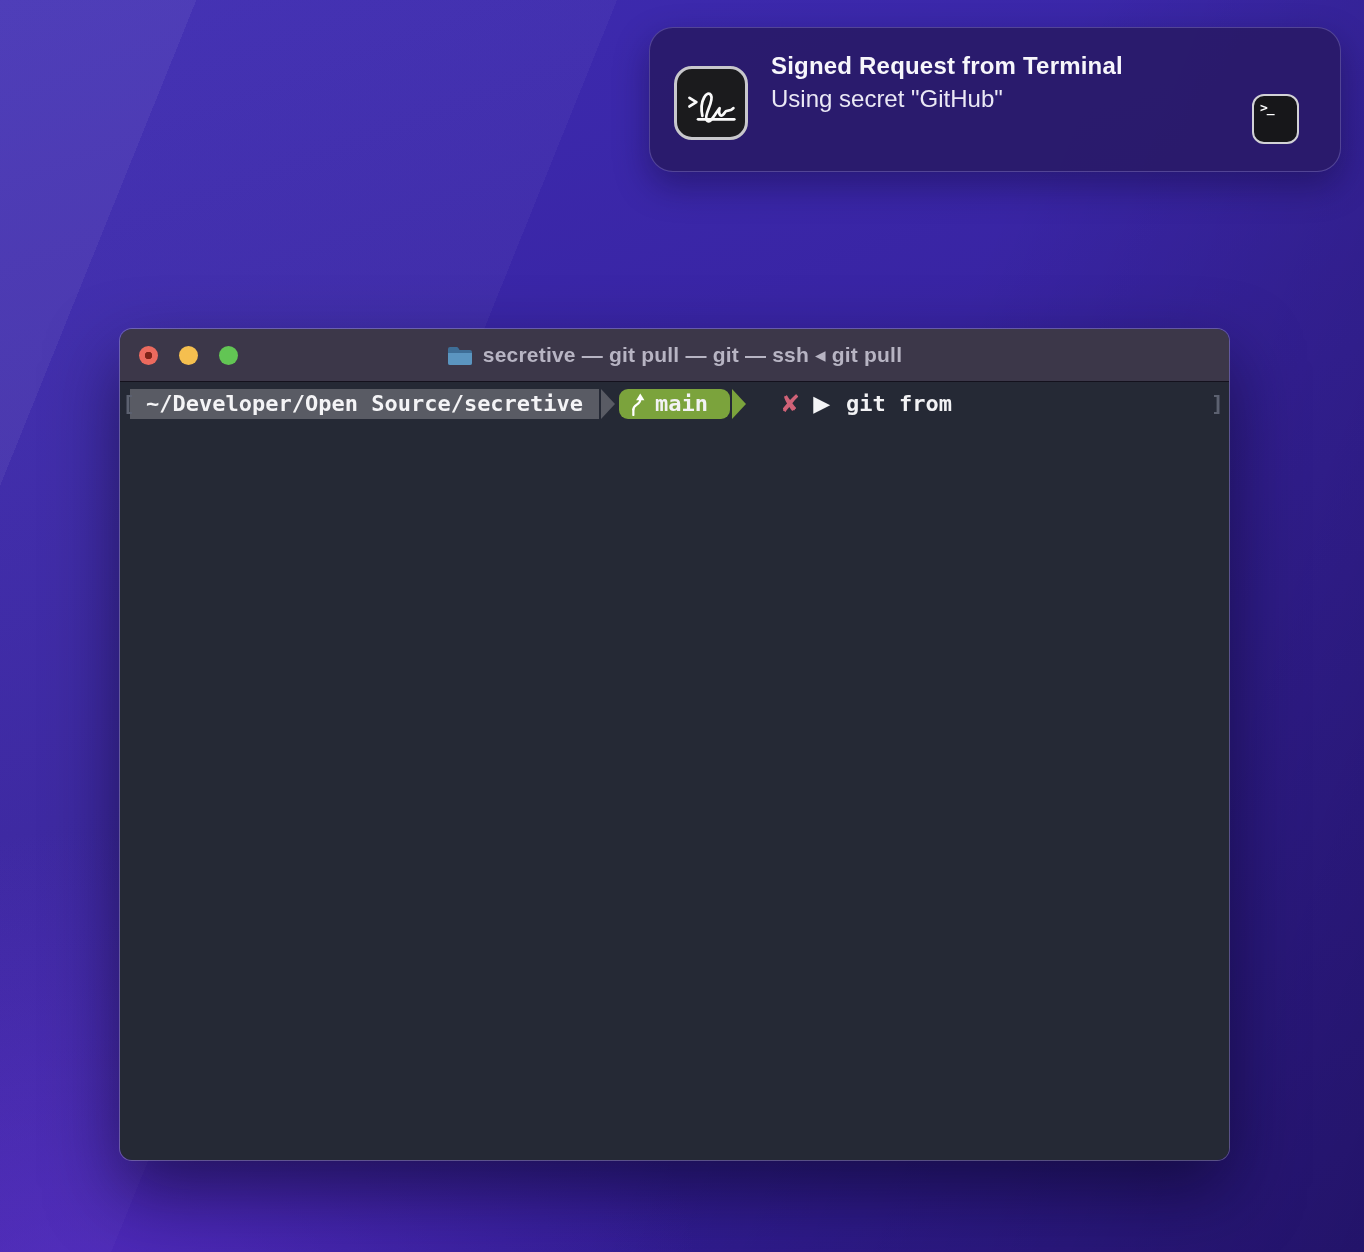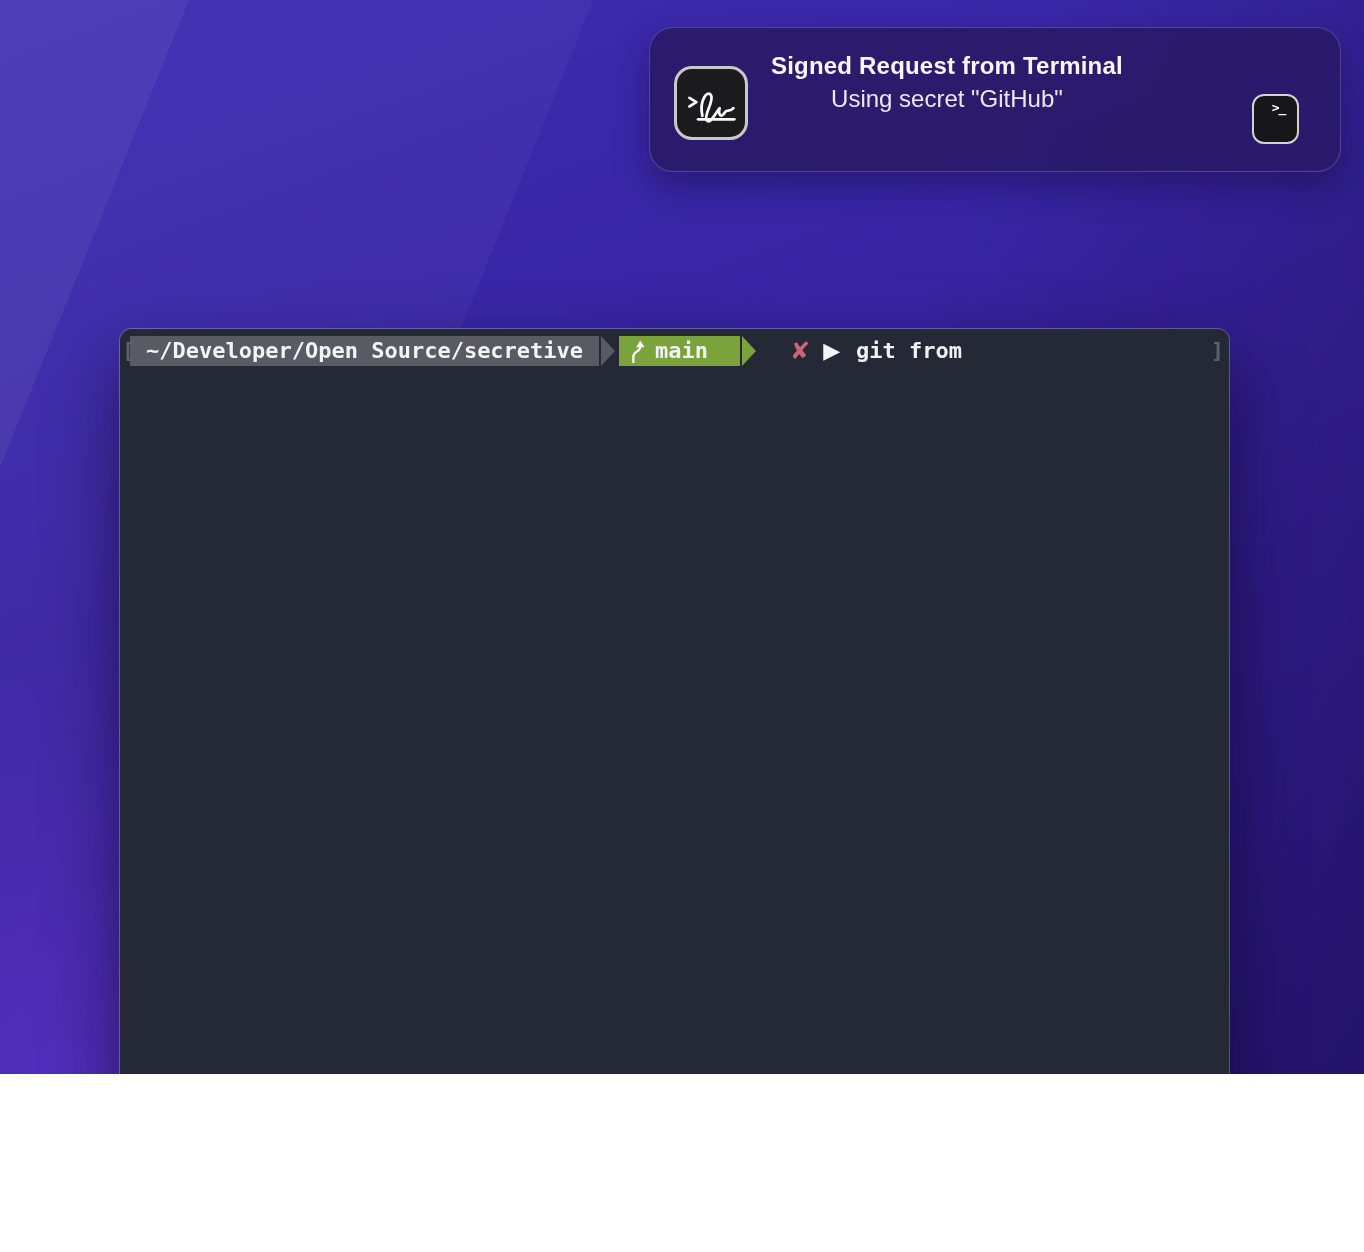--- a/index.html
+++ b/index.html
@@ -1,30 +1,29 @@
 <!DOCTYPE html>
 <html><head>
 <meta charset="utf-8">
 <style>
   * { margin:0; padding:0; box-sizing:border-box; }
   html,body { width:1364px; height:1252px; overflow:hidden; }
   body { font-family:"Liberation Sans", sans-serif; }
 
   .stage {
-    position:relative; width:1364px; height:1074px; overflow:hidden;
+    position:relative; width:1364px; height:1252px; overflow:hidden;
     background-color:#35209e;
     background-image:
       radial-gradient(1000px 760px at 6% 104%, rgba(108,54,224,0.50), rgba(108,54,224,0) 62%),
       linear-gradient(112deg,
         rgba(255,255,255,0.085) 0%, rgba(255,255,255,0.085) 10.5%,
         rgba(255,255,255,0.035) 10.5%, rgba(255,255,255,0.035) 33%,
         rgba(255,255,255,0.0) 33%),
       linear-gradient(112deg, rgba(0,0,0,0) 0%, rgba(0,0,0,0) 58%, rgba(0,0,0,0.14) 82%, rgba(0,0,0,0.26) 100%),
       linear-gradient(160deg, #3e2cb2 0%, #37229f 48%, #2f1a8e 100%);
-    text-align: center;
   }
 
   
   .notification {
     position:absolute; left:649px; top:27px; width:692px; height:145px;
     background:rgba(41,26,104,0.92);
     border:1.5px solid rgba(150,140,215,0.38);
     border-radius:24px;
     box-shadow:0 14px 34px rgba(15,8,50,0.40);
     display:flex; align-items:flex-start; padding:23px 24px 0 24px;
@@ -94,21 +93,21 @@
     margin-left:10px; background:#595b64; padding:4px 16px; color:#f4f4f6;
     white-space:pre;
   }
   .pl-arrow {
     width:0; height:0; margin-left:2px; align-self:center;
     border-top:15px solid transparent; border-bottom:15px solid transparent;
   }
   .arrow-gray  { border-left:14px solid #595b64; }
   .arrow-green { border-left:14px solid #7ba33c; }
   .seg-branch {
-    margin-left:4px; background:#7ba33c; padding:0 32px 0 10px; gap:9px;
+    margin-left:4px; background:#7ba33c; padding:0 22px 0 10px; gap:9px;border-radius:9px;
   }
   .dirty-mark {
     margin-left:34px; color:#d06277; font-family:"DejaVu Sans",sans-serif;
     font-weight:bold; font-size:24px; line-height:30px;
   }
   .run-glyph {
     margin-left:13px; color:#f4f4f6; font-family:"DejaVu Sans",sans-serif;
     font-size:22px; line-height:30px;
   }
   .command { margin-left:16px; white-space:pre; }
@@ -131,20 +130,34 @@
     <div class="notif-text">
       <div class="notif-title">Signed Request from Terminal</div>
       <div class="notif-body">Using secret "GitHub"</div>
     </div>
     <div class="notif-target-icon">
       <span>&gt;_</span>
     </div>
   </div>
 
   <div class="window">
+    <div class="titlebar">
+      <div class="traffic-lights">
+        <span class="tl tl-close"></span>
+        <span class="tl tl-min"></span>
+        <span class="tl tl-zoom"></span>
+      </div>
+      <div class="title">
+        <svg class="folder-icon" viewBox="0 0 26 21">
+          <path d="M1 4 Q1 2 3 2 L9.5 2 Q10.8 2 11.5 3.2 L12.6 5 L23 5 Q25 5 25 7 L25 18 Q25 20 23 20 L3 20 Q1 20 1 18 Z" fill="#3e6e97"></path>
+          <path d="M1 8 L25 8 L25 18 Q25 20 23 20 L3 20 Q1 20 1 18 Z" fill="#5b95c0"></path>
+        </svg>
+        <span>secretive — git pull — git — ssh ◂ git pull</span>
+      </div>
+    </div>
 
     <div class="terminal">
       <div class="prompt-row">
         <span class="bracket bracket-left">[</span>
 
         <span class="seg seg-path">~/Developer/Open Source/secretive</span>
         <span class="pl-arrow arrow-gray"></span>
 
         <span class="seg seg-branch">
           <svg width="17" height="24" viewBox="0 0 18 26">

